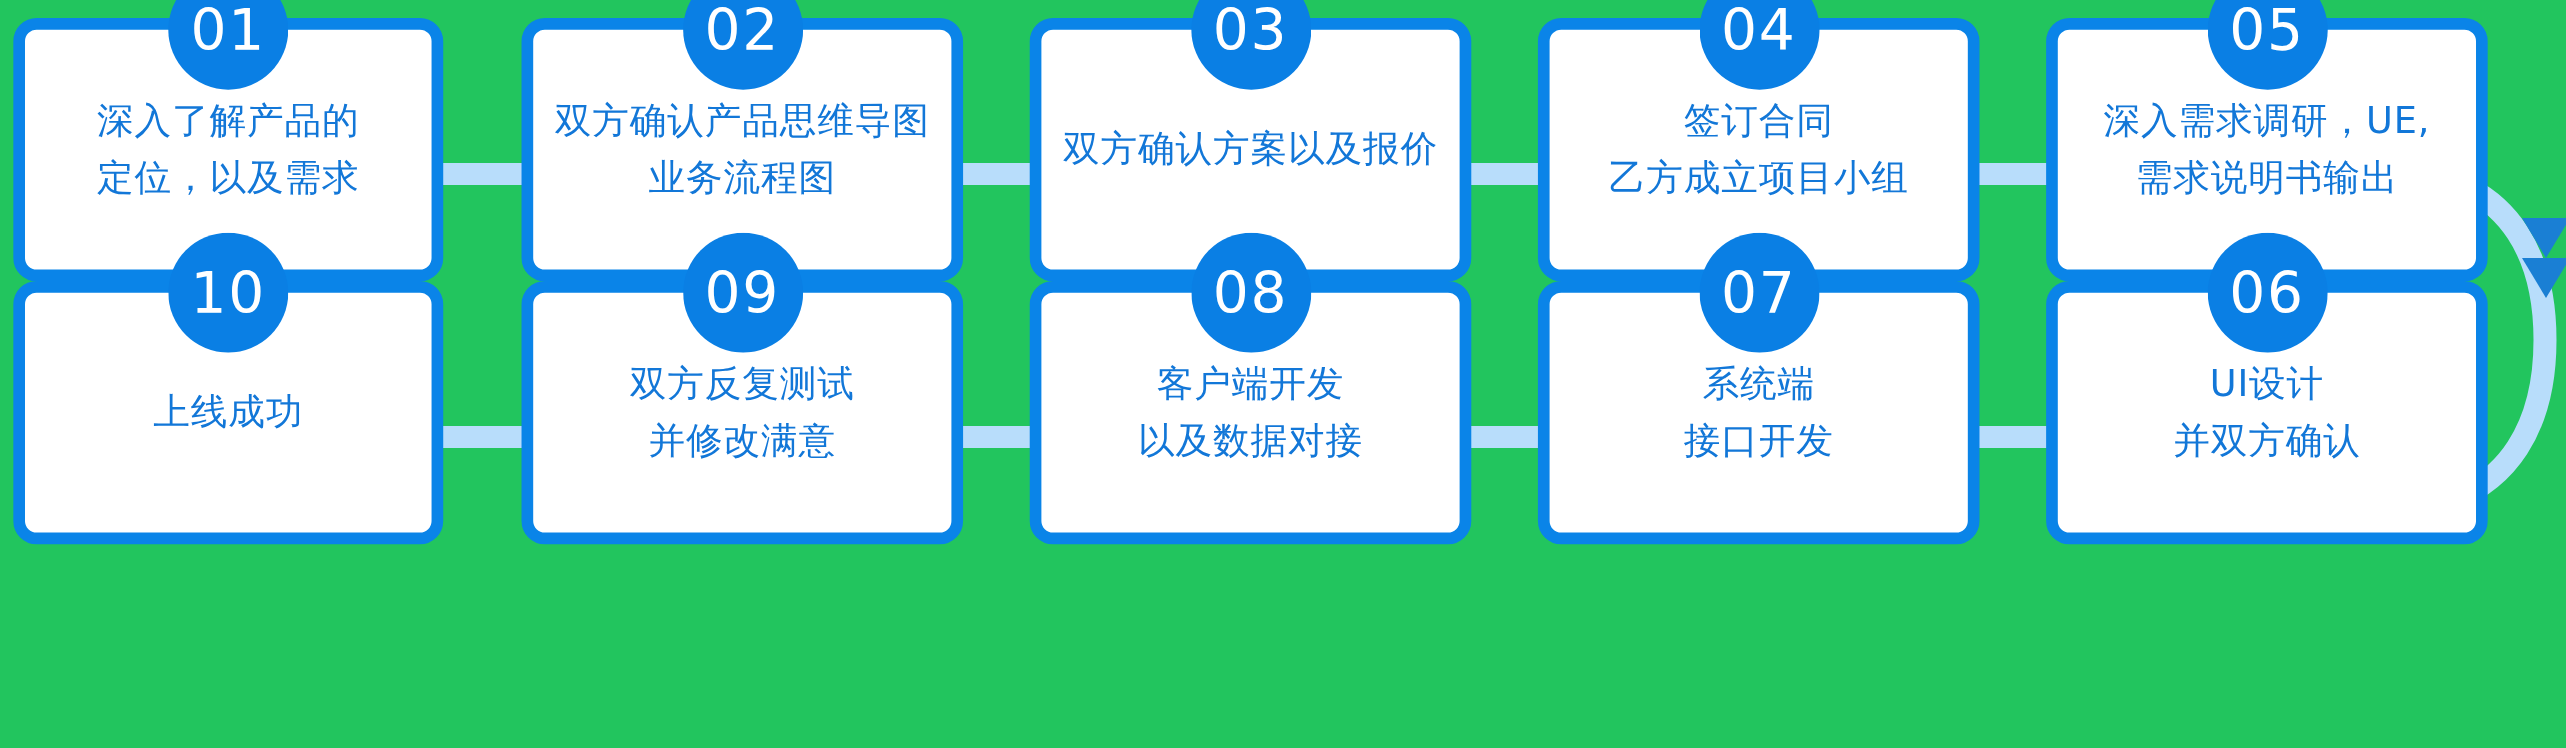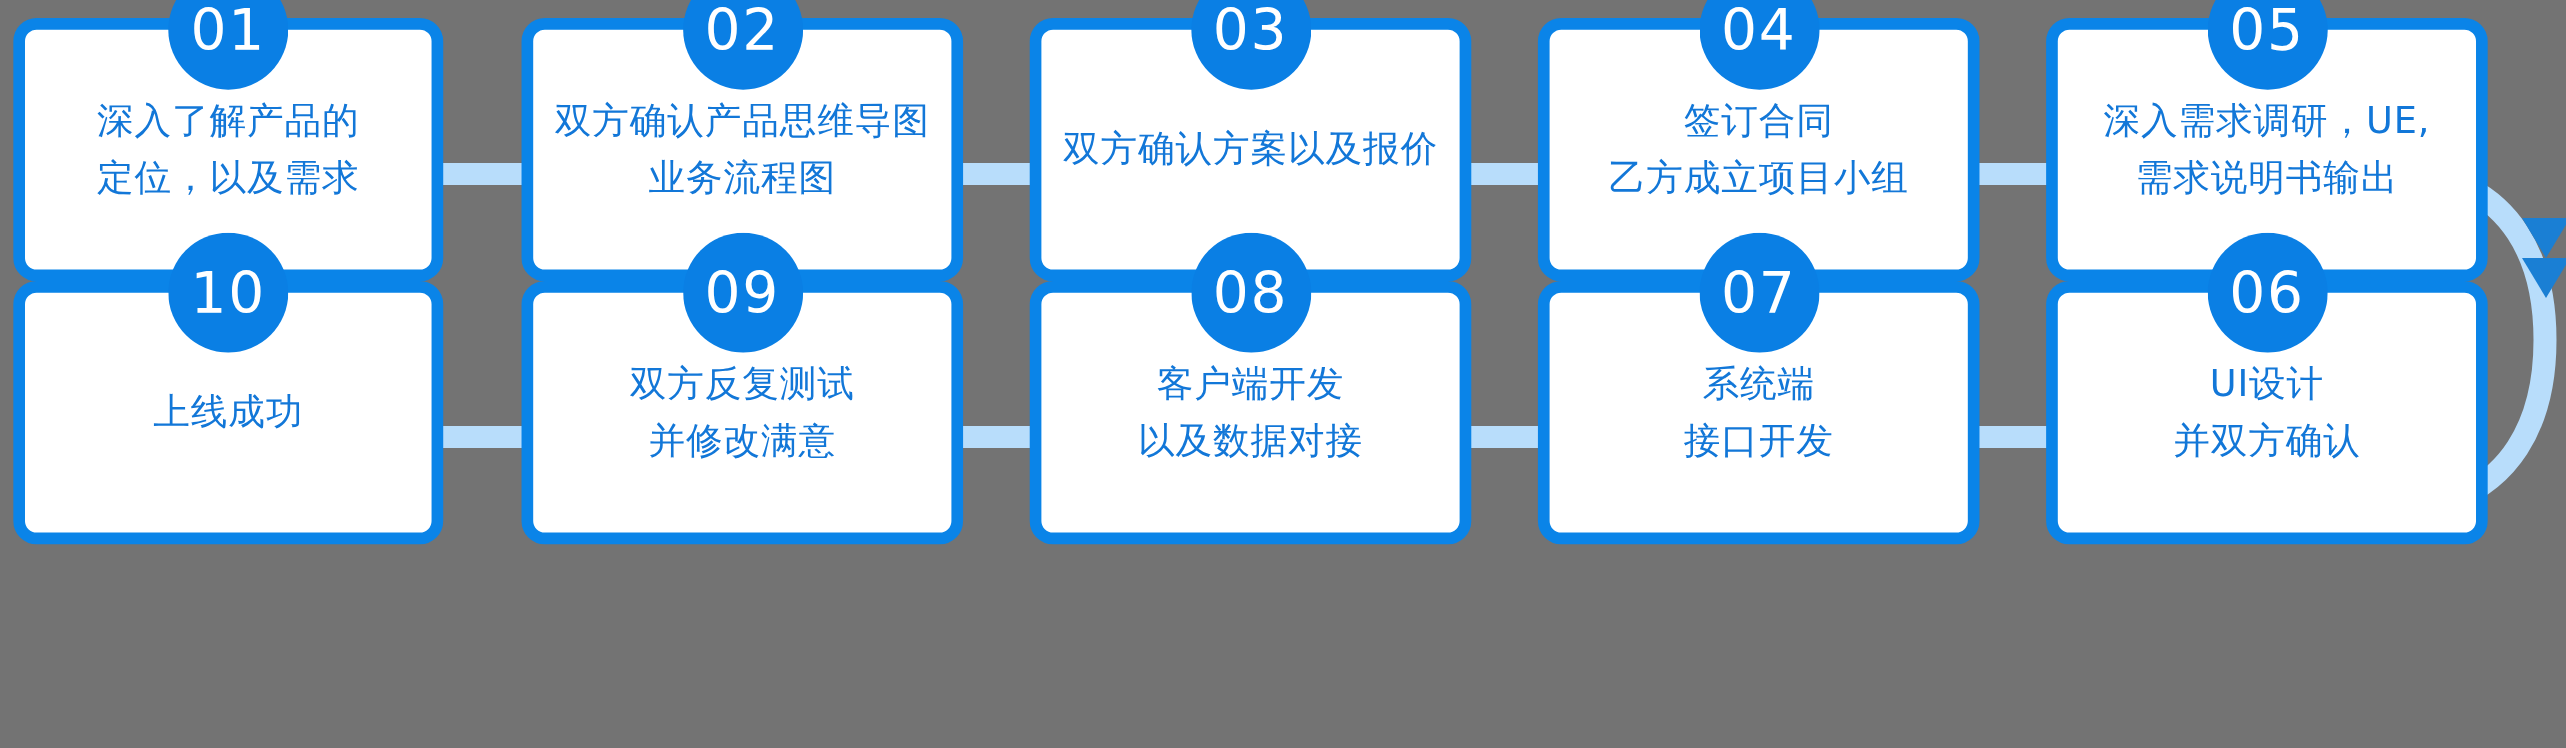--- a/index.html
+++ b/index.html
@@ -11,21 +11,21 @@
     width: 2566px;
     height: 748px;
     font-family: "DejaVu Sans", "Liberation Sans", sans-serif;
     overflow: hidden;
   }
 
   .board {
     position: relative;
     width: 2566px;
     height: 748px;
-    background: #737373;
+    background: #22c55e;
   }
 
   
   .connector {
     position: absolute;
     height: 22px;
     background: #b8ddfb;
     z-index: 1;
   }
 

